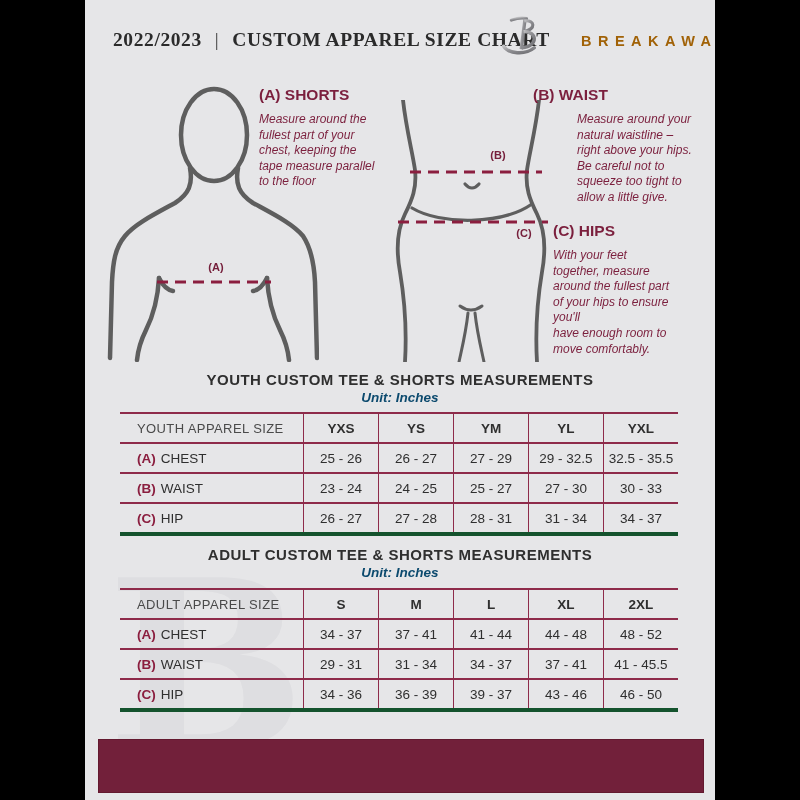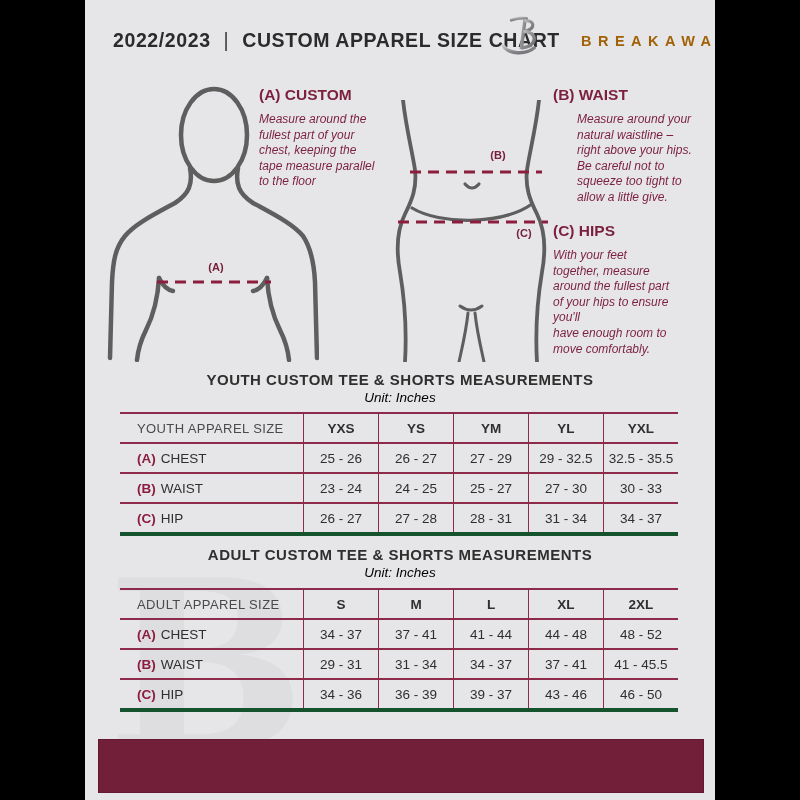--- a/index.html
+++ b/index.html
@@ -14,21 +14,21 @@
   }
   
   .watermark{
     position:absolute;left:22px;top:548px;font-family:"DejaVu Serif","Liberation Serif",serif;
     font-weight:bold;font-size:235px;line-height:1;color:#dcdcdf;opacity:.75;z-index:0;
     user-select:none;
   }
   
   .hdr-title{
     position:absolute;left:28px;top:29px;display:flex;gap:13px;align-items:baseline;
-    font-weight:bold;font-size:19.5px;letter-spacing:.6px;color:#2b2b2b;z-index:2;white-space:nowrap;
+    font-weight:bold;font-size:19.5px;letter-spacing:.6px;color:#2b2b2b;z-index:2;white-space:nowrap;font-family:Liberation Serif, serif;
   }
   .hdr-sep{font-weight:normal;color:#3a3a3a;}
   .brand-logo{position:absolute;left:414px;top:12px;z-index:2;}
   .brand-name{
     position:absolute;left:468px;top:33px;font-weight:bold;font-size:14.5px;
     letter-spacing:6.5px;color:#a16207;z-index:2;white-space:nowrap;padding-left:28px;
   }
   
   .fig{position:absolute;z-index:1;}
   .fig-chest{left:22px;top:82px;}
@@ -43,32 +43,32 @@
   
   .guide-head{
     position:absolute;font-weight:bold;font-size:15.5px;color:#7b1f3d;z-index:2;white-space:nowrap;
   }
   .guide-text{
     position:absolute;font-style:italic;font-size:12px;line-height:1.3;
     color:#7b1f3d;white-space:pre-line;z-index:2;
   }
   .chest-head{left:174px;top:86px;}
   .chest-text{left:174px;top:112px;width:165px;}
-  .waist-head{left:468px;top:86px;}
+  .waist-head{left:448px;top:86px;}
   .waist-text{left:492px;top:112px;width:160px;}
   .hips-head{left:468px;top:222px;}
   .hips-text{left:468px;top:248px;width:168px;}
   
   .sec-title{
     position:absolute;left:0;width:630px;text-align:center;font-weight:bold;
     font-size:15px;letter-spacing:.5px;color:#2f2f2f;z-index:2;
   }
   .sec-unit{
     position:absolute;left:0;width:630px;text-align:center;font-style:italic;
-    font-size:13.5px;color:#000000;z-index:2;
+    font-size:13.5px;color:#0c4a6e;z-index:2;font-weight:bold;
   }
   .youth-title{top:371px;} .youth-unit{top:390px;}
   .adult-title{top:546px;} .adult-unit{top:565px;}
   
   .size-table{
     position:absolute;left:35px;width:558px;display:grid;
     grid-template-columns:183px repeat(5,75px);grid-auto-rows:30px;
     border-bottom:4px solid #14532d;z-index:2;
   }
   .youth-table{top:412px;} .adult-table{top:588px;}
@@ -143,21 +143,21 @@
       <path d="M85 213 C 87 232 91 248 94 262" stroke-width="3"></path>
       <line x1="20" y1="72" x2="152" y2="72" stroke="#8b1e3f" stroke-width="3.2" stroke-dasharray="11 7" stroke-linecap="butt"></line>
       <line x1="8" y1="122" x2="158" y2="122" stroke="#8b1e3f" stroke-width="3.2" stroke-dasharray="11 7" stroke-linecap="butt"></line>
     </svg>
   </div>
 
   <div class="marker marker-a">(A)</div>
   <div class="marker marker-b">(B)</div>
   <div class="marker marker-c">(C)</div>
 
-  <div class="guide-head chest-head">(A) CUSTOM</div>
+  <div class="guide-head chest-head">(A) SHORTS</div>
   <div class="guide-text chest-text">Measure around the
 fullest part of your
 chest, keeping the
 tape measure parallel
 to the floor</div>
 
   <div class="guide-head waist-head">(B) WAIST</div>
   <div class="guide-text waist-text">Measure around your
 natural waistline –
 right above your hips.

